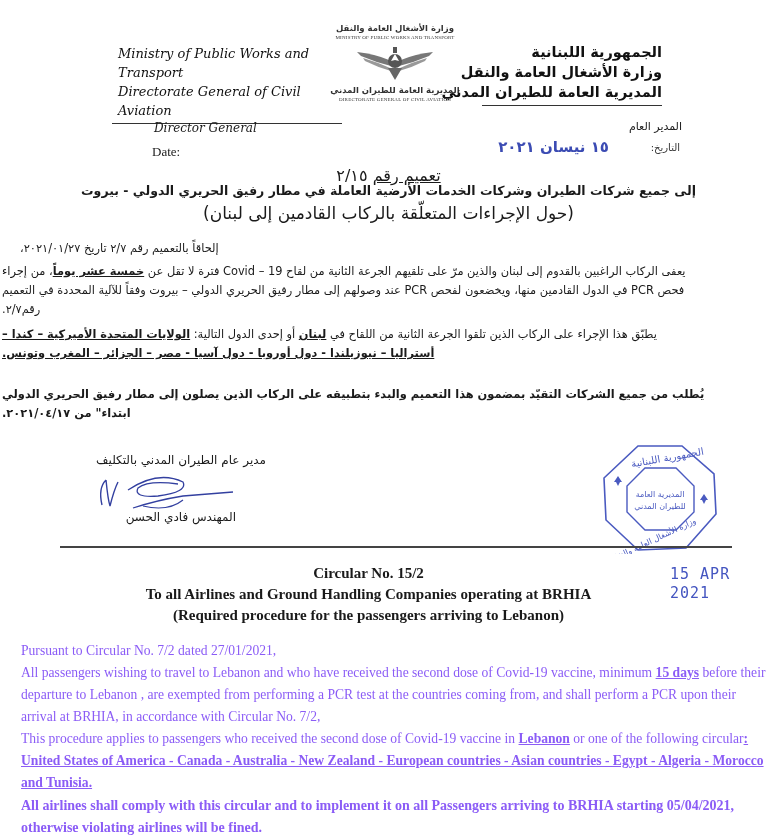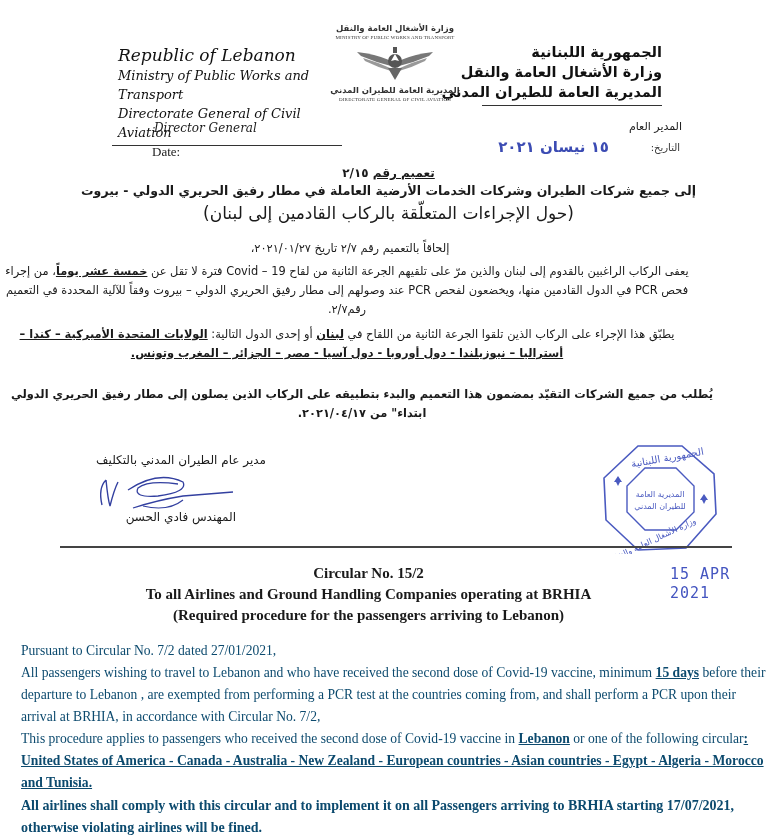--- a/index.html
+++ b/index.html
@@ -27,27 +27,27 @@
 
   
   #dg-en { left: 113px; top: 121px; font-size: 12px; margin-left: 41px; }
   #date-en { left: 152px; top: 144px; font-size: 13px; font-family: "Liberation Serif", serif; }
   #dg-ar { right: 95px; top: 120px; font-size: 11px; }
   #date-ar-label { right: 97px; top: 142px; font-size: 10px; color: #333; }
   #date-ar-value { right: 168px; top: 138px; font-size: 15px; color: #3b4bb3; font-weight: bold; letter-spacing: 1px; }
 
   
   .center-ar { left: 0; width: 777px; text-align: center; }
-  #ar-title { top: 166px; font-size: 12px; font-weight: bold; }
+  #ar-title { top: 166px; font-size: 16px; }
   #ar-title .u { text-decoration: underline; }
   #ar-to { top: 183px; font-size: 12.5px; font-weight: bold; }
   #ar-sub { top: 203px; font-size: 17px; font-weight: normal; }
 
   
-  .ar-para { right: 97px; width: 660px; text-align: center; font-size: 11.4px; line-height: 19px; }
+  .ar-para { right: 97px; width: 660px; text-align: left; font-size: 11.4px; line-height: 19px; }
   #ar-p1 { top: 239px; }
   #ar-p2 { top: 262px; width: 690px; right: 85px; }
   #ar-p3 { top: 325px; width: 690px; right: 85px; }
   #ar-p4 { top: 385px; width: 720px; right: 55px; font-weight: bold; }
   .bu { font-weight: bold; text-decoration: underline; }
 
   
   #sig-title { left: 66px; top: 453px; font-size: 12px; width: 200px; text-align: right; }
   #sig-name { left: 86px; top: 510px; font-size: 12px; width: 150px; text-align: right; }
   #signature { left: 88px; top: 470px; }
@@ -58,32 +58,31 @@
 
   
   #sep { left: 60px; top: 546px; width: 672px; height: 1.5px; background: #444; }
 
   
   .center-en { left: 0; width: 777px; text-align: center; font-family: "Liberation Serif", serif; font-weight: bold; font-size: 15px; line-height: 22px; }
   #en-title { top: 562px; left: -20px; }
   #en-to { top: 583px; left: -20px; }
   #en-sub { top: 604px; left: -20px; }
 
-  .en-para { left: 21px; width: 750px; font-family: "Liberation Serif", serif; font-size: 13.6px; line-height: 22px; color: #0c4a6e; }
+  .en-para { left: 21px; width: 750px; font-family: "Liberation Serif", serif; font-size: 13.6px; line-height: 22px; color: #8b5cf6; }
   #en-p1 { top: 640px; }
   #en-p2 { top: 662px; }
   #en-p3 { top: 728px; }
   #en-p4 { top: 795px; font-weight: bold; font-size: 14px; }
   .en-bu { font-weight: bold; text-decoration: underline; }
 </style>
 </head>
 <body>
 
 <div id="hdr-left" class="abs">
-  <div class="l1 en-italic">Republic of Lebanon</div>
   <div class="l2 en-italic">Ministry of Public Works and Transport</div>
   <div class="l2 en-italic">Directorate General of Civil Aviation</div>
   <div class="rule"></div>
 </div>
 
 <div id="hdr-logo" class="abs">
   <div class="ar ar-small">وزارة الأشغال العامة والنقل</div>
   <div class="en-small">MINISTRY OF PUBLIC WORKS AND TRANSPORT</div>
   <svg width="80" height="38" viewBox="0 0 80 38">
     <path d="M2 8 Q20 10 34 16 L36 22 Q20 18 6 12 Z" fill="#777"></path>
@@ -155,13 +154,13 @@
 <div id="en-to" class="abs center-en">To all Airlines and Ground Handling Companies operating at BRHIA</div>
 <div id="en-sub" class="abs center-en">(Required procedure for the passengers arriving to Lebanon)</div>
 
 <div id="en-p1" class="abs en-para">Pursuant to Circular No. 7/2 dated 27/01/2021,</div>
 <div id="en-p2" class="abs en-para">
   <span>All passengers wishing to travel  to Lebanon and who have received the second dose of Covid-19 vaccine, minimum </span><span class="en-bu">15 days</span><span> before their departure to Lebanon , are exempted from performing a PCR test at the countries coming from, and shall perform a PCR upon their arrival at BRHIA, in accordance with Circular No. 7/2,</span>
 </div>
 <div id="en-p3" class="abs en-para">
   <span>This procedure applies to passengers who received the second dose of Covid-19 vaccine in </span><span class="en-bu">Lebanon</span><span> or one of the following circular</span><span class="en-bu">: United States of America - Canada - Australia - New Zealand - European countries - Asian countries - Egypt - Algeria - Morocco and Tunisia.</span>
 </div>
-<div id="en-p4" class="abs en-para">All airlines shall comply with this circular and to implement it on all Passengers arriving to BRHIA starting 17/07/2021, otherwise violating airlines will be fined.</div>
+<div id="en-p4" class="abs en-para">All airlines shall comply with this circular and to implement it on all Passengers arriving to BRHIA starting 05/04/2021, otherwise violating airlines will be fined.</div>
 
 </body></html>

